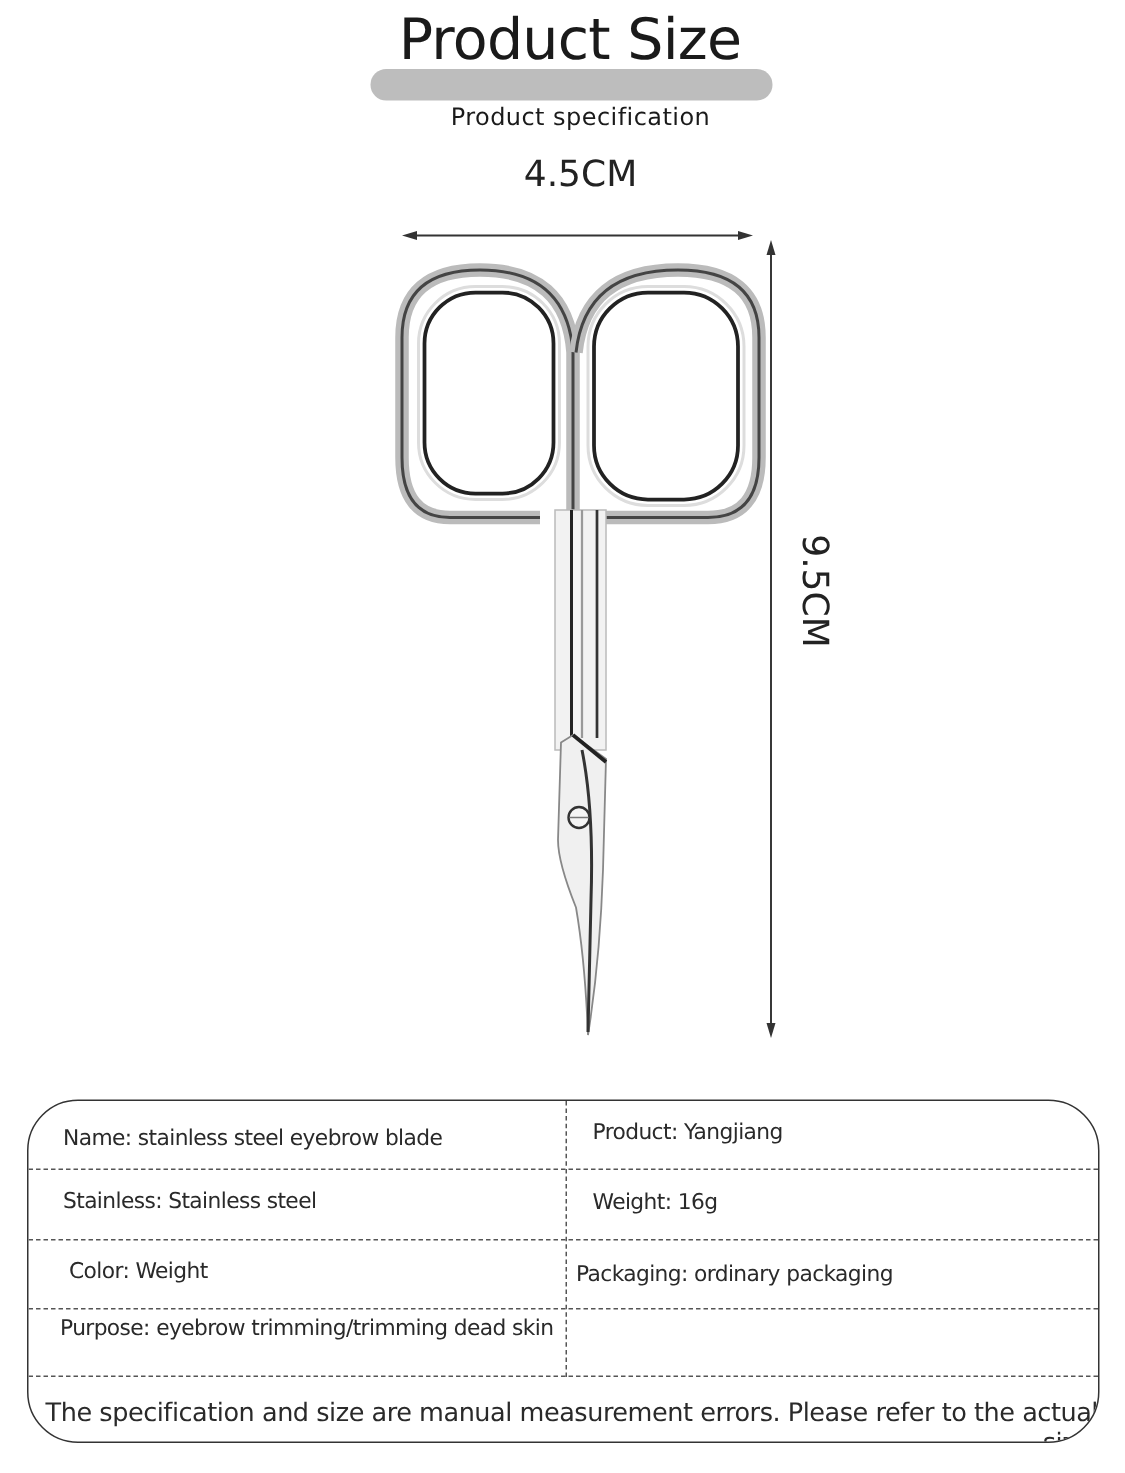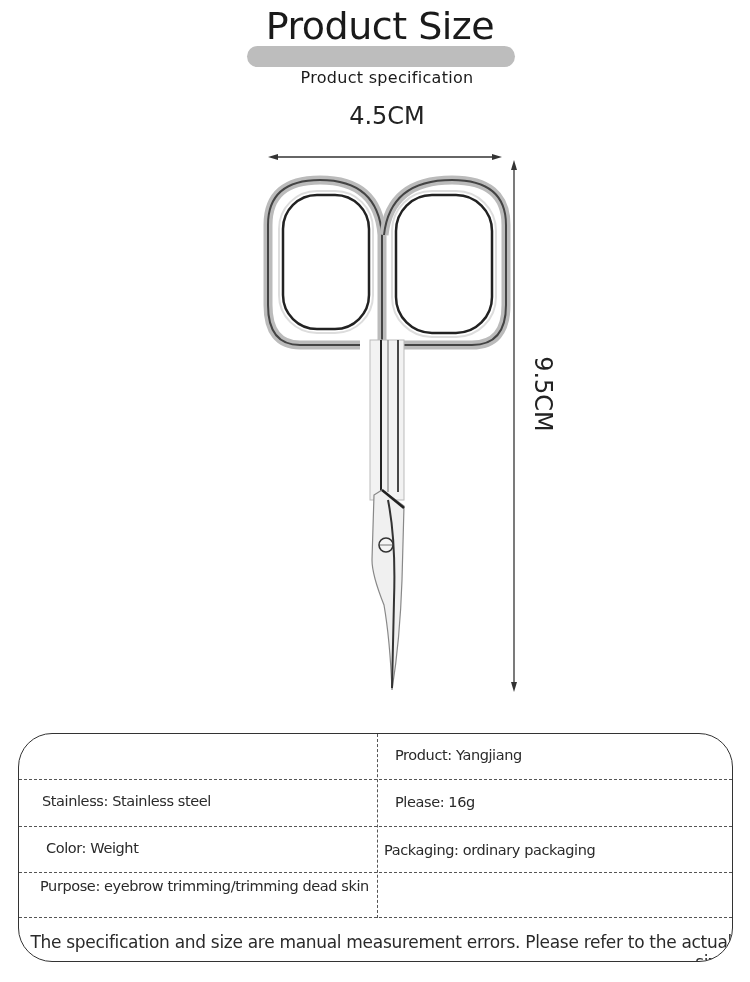--- a/index.html
+++ b/index.html
@@ -116,24 +116,25 @@
   </g>
 </svg>
 
 <div class="spec-box">
   <div class="hline" style="top:45px"></div>
   <div class="hline" style="top:92px"></div>
   <div class="hline" style="top:138px"></div>
   <div class="hline" style="top:183px"></div>
   <div class="vline"></div>
 
+  <div class="cell" style="left:23px; top:17px;">Name: stainless steel eyebrow blade</div>
   <div class="cell" style="left:376px; top:13px;">Product: Yangjiang</div>
 
   <div class="cell" style="left:23px; top:59px;">Stainless: Stainless steel</div>
-  <div class="cell" style="left:376px; top:60px;">Please: 16g</div>
+  <div class="cell" style="left:376px; top:60px;">Weight: 16g</div>
 
   <div class="cell" style="left:27px; top:106px;">Color: Weight</div>
   <div class="cell" style="left:21px; top:144px;">Purpose: eyebrow trimming/trimming dead skin</div>
 
   <div class="cell" style="left:365px; top:108px;">Packaging: ordinary packaging</div>
   <div class="cell" style="left:376px; top:144px;"></div>
 
   <div class="note">The specification and size are manual measurement errors. Please refer to the actual size.</div>
 </div>
 

